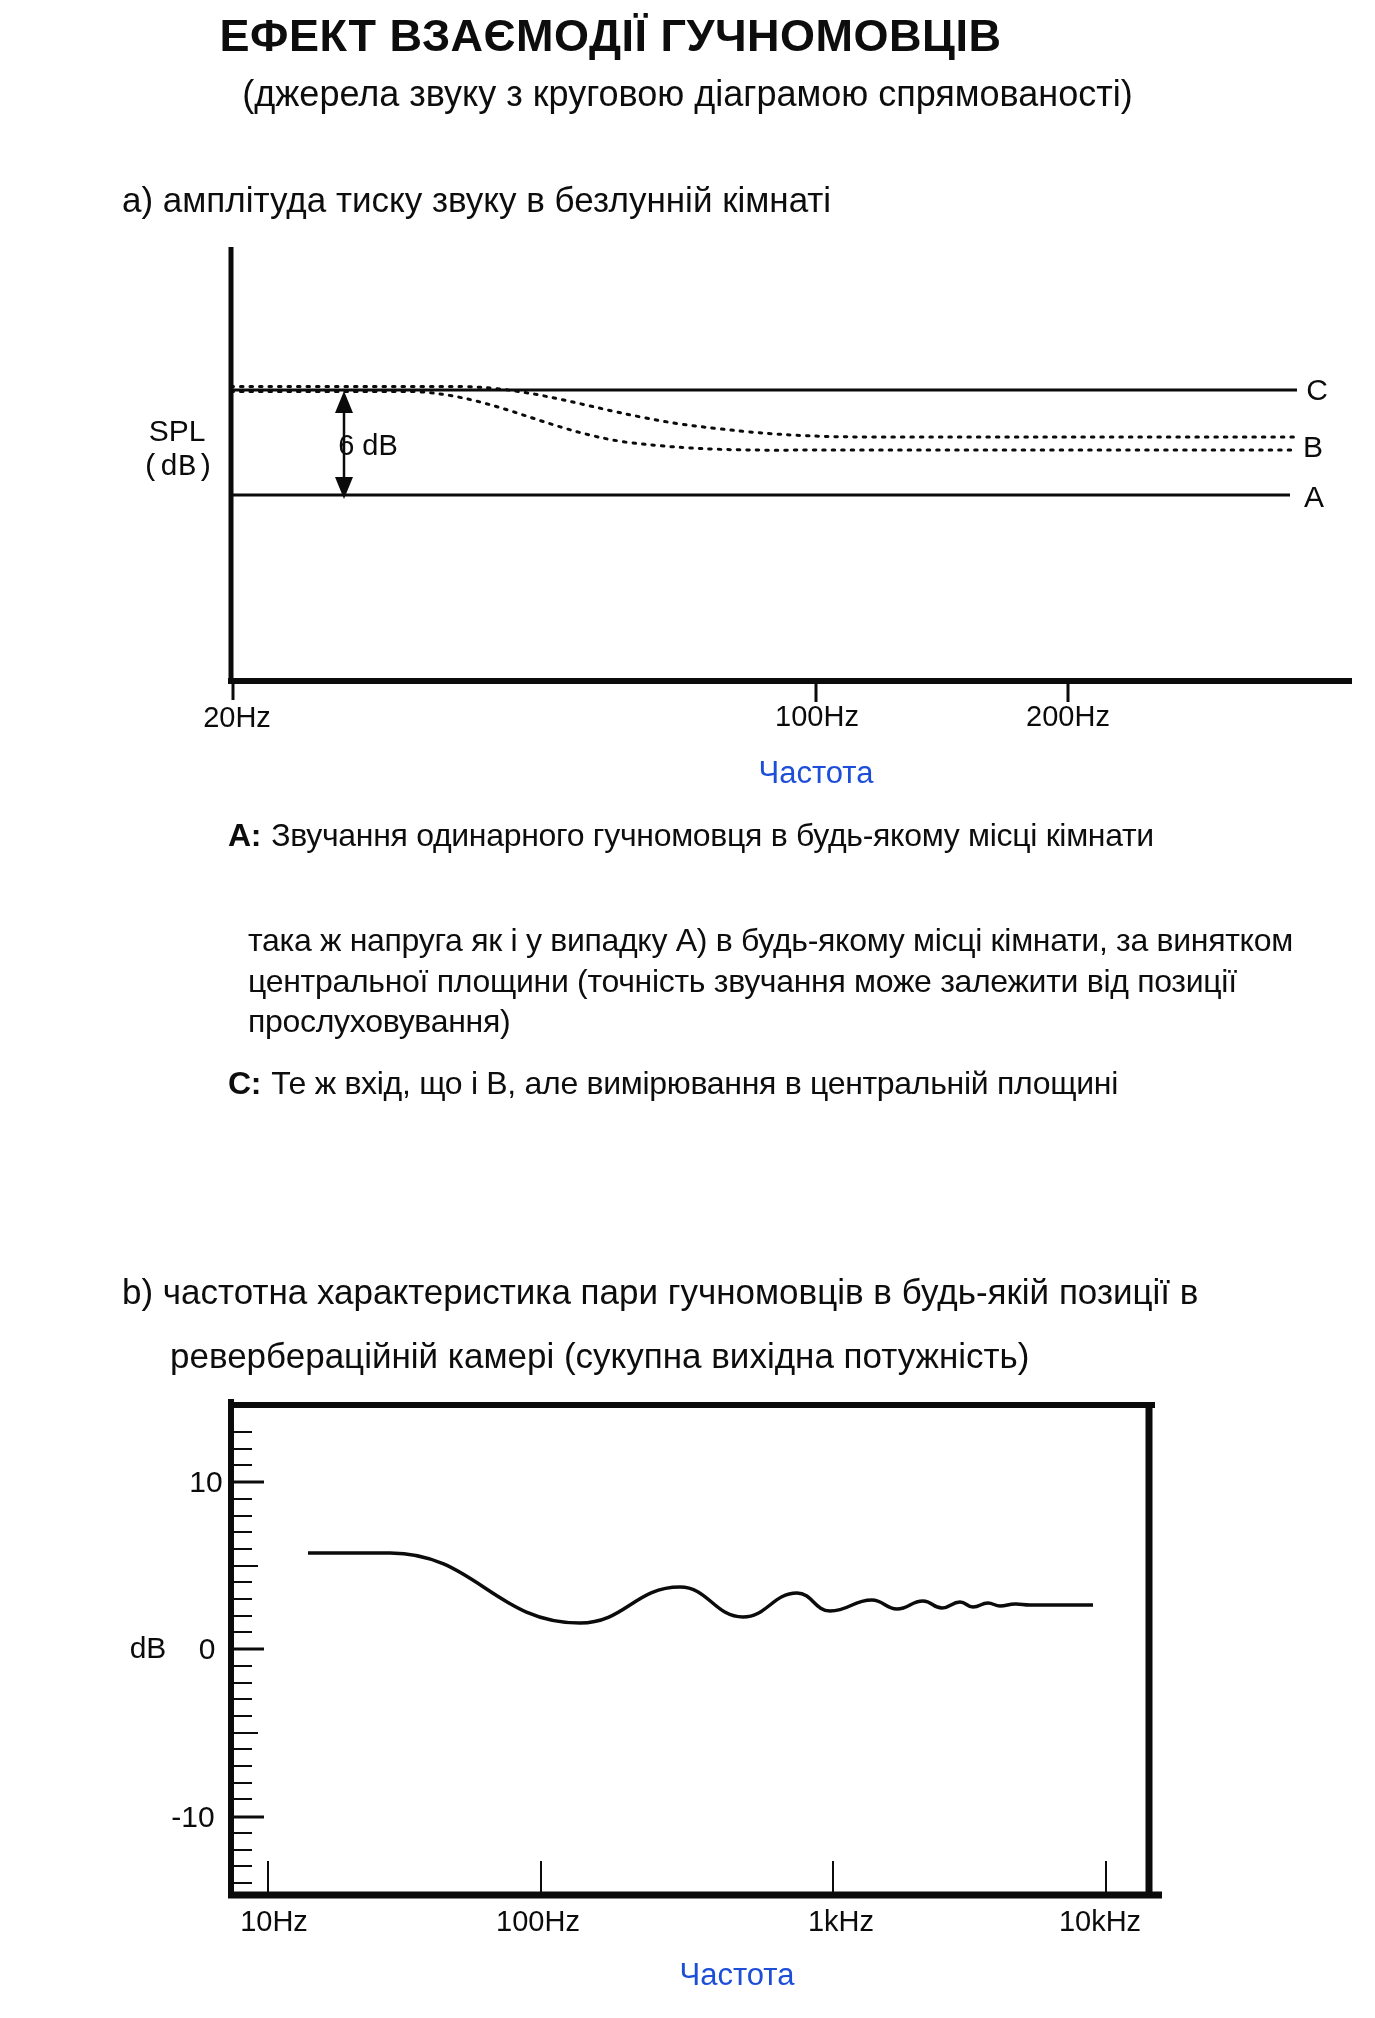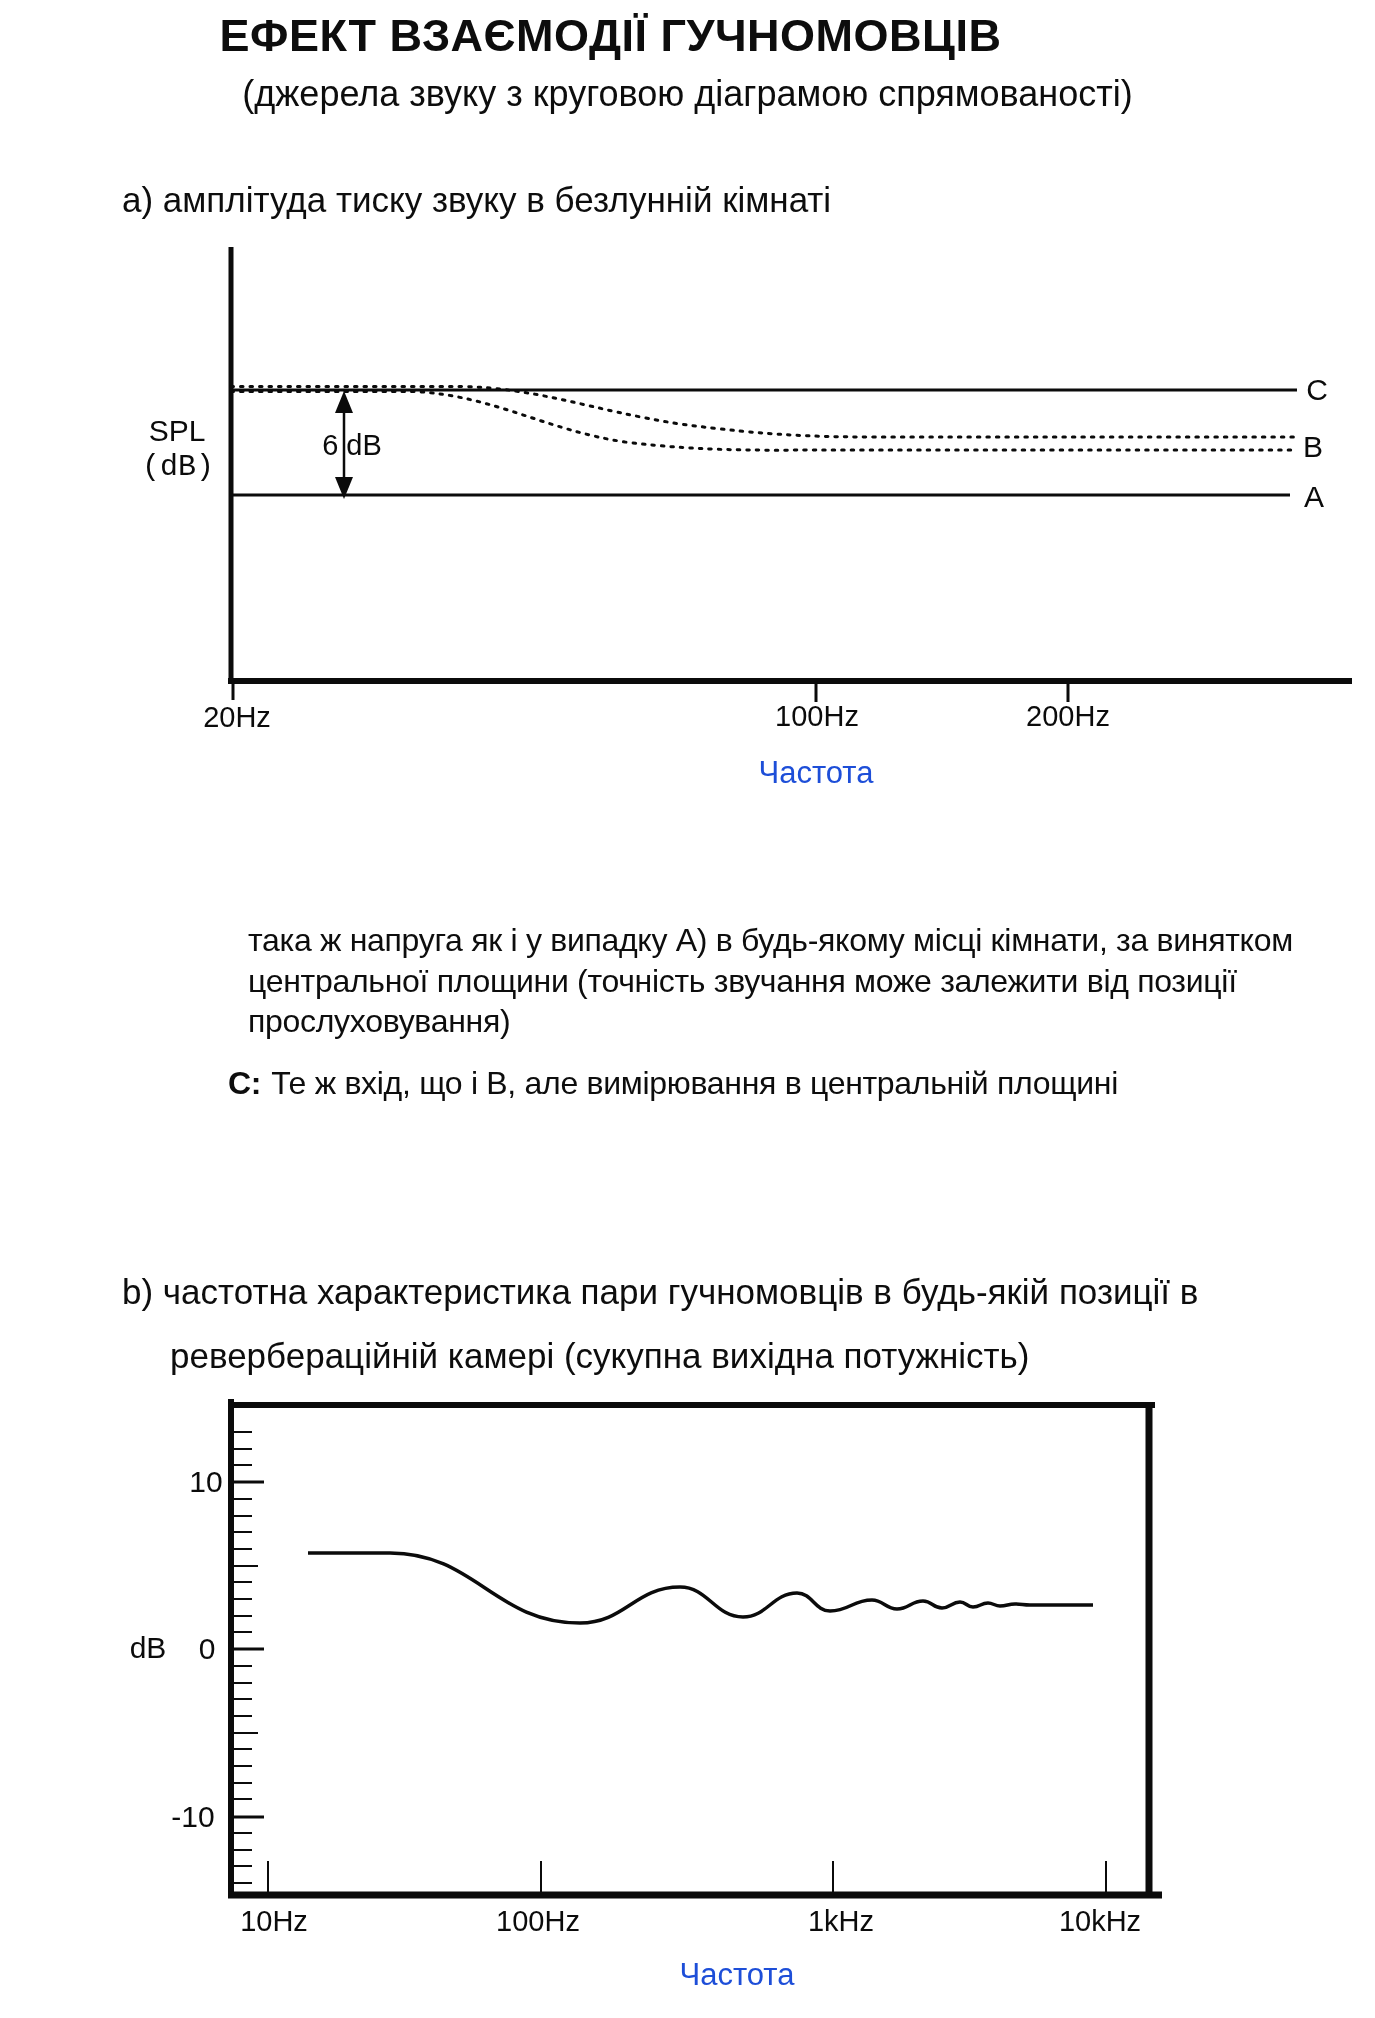--- a/index.html
+++ b/index.html
@@ -123,29 +123,32 @@
          L1093,1605"></path>
   </svg>
 
   <div class="abs page-title">ЕФЕКТ ВЗАЄМОДІЇ ГУЧНОМОВЦІВ</div>
   <div class="abs page-subtitle">(джерела звуку з круговою діаграмою спрямованості)</div>
 
   <div class="abs sec-heading" style="left:122px;top:180px;">а) амплітуда тиску звуку в безлунній кімнаті</div>
 
   <div class="abs ctr curve-key" style="left:177px;top:431px;">SPL</div>
   <div class="abs ctr curve-key" style="left:178px;top:467px;font-family:Liberation Mono, monospace;">(dB)</div>
-  <div class="abs ctr chart-lbl" style="left:352px;top:445px;">6 dB</div>
+  <div class="abs ctr chart-lbl" style="left:368px;top:445px;">6 dB</div>
   <div class="abs ctr curve-key" style="left:1317px;top:390px;">C</div>
   <div class="abs ctr curve-key" style="left:1313px;top:447px;">B</div>
   <div class="abs ctr curve-key" style="left:1314px;top:497px;">A</div>
   <div class="abs ctr chart-lbl" style="left:237px;top:717px;">20Hz</div>
   <div class="abs ctr chart-lbl" style="left:817px;top:716px;">100Hz</div>
   <div class="abs ctr chart-lbl" style="left:1068px;top:716px;">200Hz</div>
   <div class="abs ctr chart-lbl-big" style="left:816px;top:773px;">Частота</div>
 
+  <div class="legend-row" style="left:228px;top:817px;">
+    <span class="legend-key">A:</span><span>Звучання одинарного гучномовця в будь-якому місці кімнати</span>
+  </div>
   <div class="legend-row" style="left:248px;top:922px;">
     <span>така ж напруга як і у випадку А) в будь-якому місці кімнати, за винятком</span>
   </div>
   <div class="legend-row" style="left:248px;top:963px;">
     <span>центральної площини (точність звучання може залежити від позиції</span>
   </div>
   <div class="legend-row" style="left:248px;top:1003px;">
     <span>прослуховування)</span>
   </div>
   <div class="legend-row" style="left:228px;top:1065px;">

